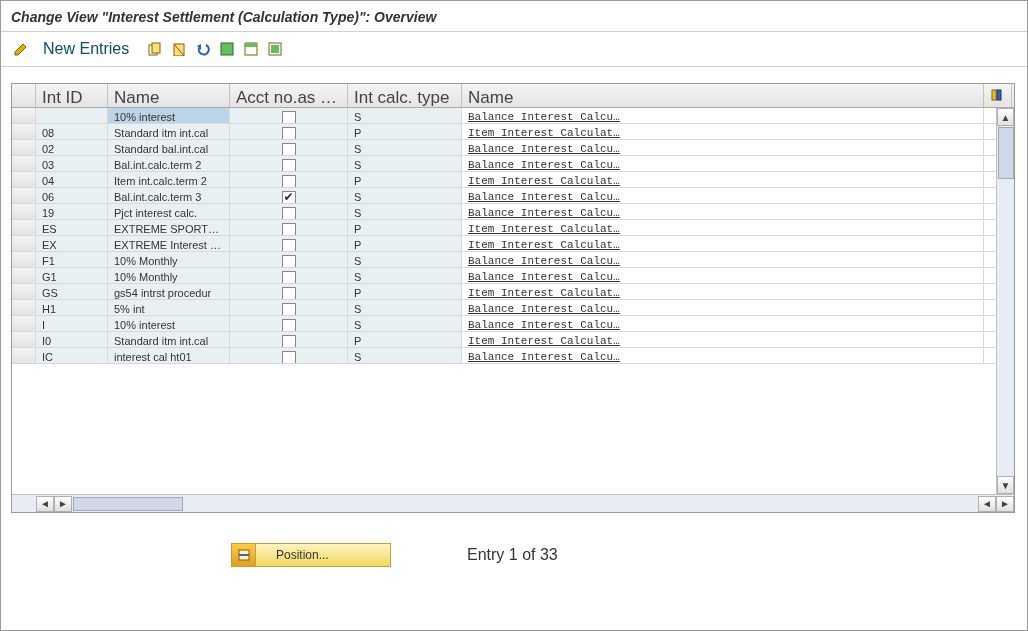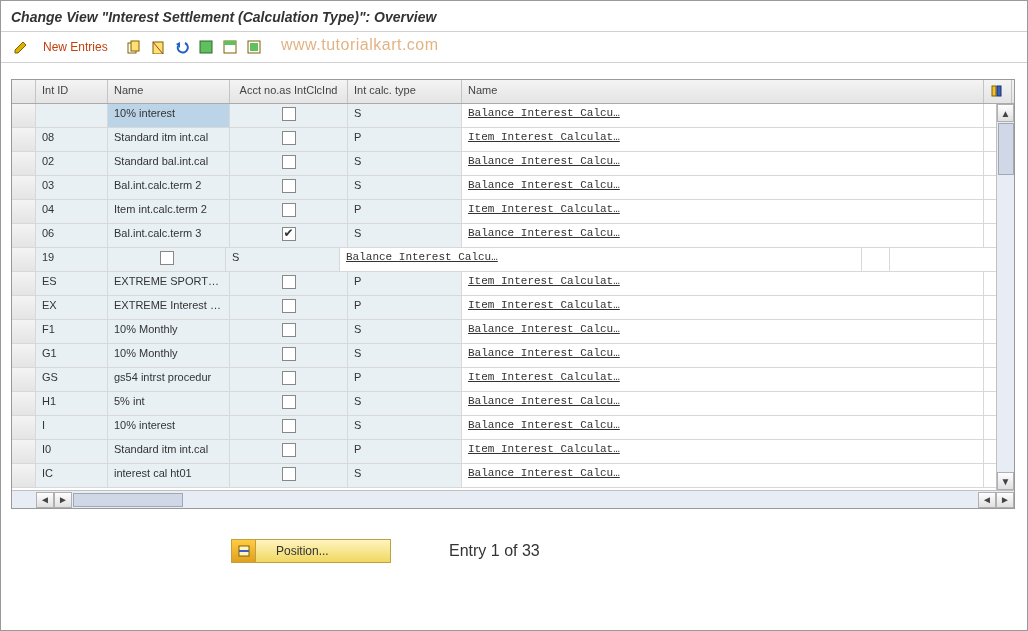--- a/index.html
+++ b/index.html
@@ -34,22 +34,22 @@
     .tb-icon {
       width: 20px; height: 18px;
       display: inline-flex; align-items: center; justify-content: center;
       cursor: pointer;
       font-size: 12px;
     }
     .tb-button {
       background: transparent;
       border: none;
       padding: 2px 8px;
-      font-size: 12px;
-      color: #c2410c;
+      font-size: 16px;
+      color: #0c4a6e;
       cursor: pointer;
       margin-right: 4px;
     }
     .watermark {
       position: absolute;
       left: 280px;
       top: 4px;
       font-size: 16px;
       color: #d08030;
       opacity: 0.6;
@@ -67,40 +67,40 @@
     .grid-header {
       display: flex;
       background: linear-gradient(#f4f4f4,#e4e4e4);
       border-bottom: 1px solid #aaa;
       height: 24px;
     }
     .hcell {
       border-right: 1px solid #c4c4c4;
       padding: 4px 6px;
       color: #444;
-      font-size: 11px;
+      font-size: 17px;
       white-space: nowrap;
       overflow: hidden;
       text-overflow: ellipsis;
     }
     .col-sel   { width: 24px; flex: 0 0 24px; }
     .col-id    { width: 72px; flex: 0 0 72px; }
     .col-name1 { width: 122px; flex: 0 0 122px; }
     .col-acct  { width: 118px; flex: 0 0 118px; text-align: center;}
     .col-type  { width: 114px; flex: 0 0 114px; }
     .col-name2 { width: 522px; flex: 0 0 522px; }
     .col-cfg   { width: 28px; flex: 0 0 28px; text-align:center;}
     .grid-body {
       height: 386px;
       overflow: hidden;
       position: relative;
     }
     .row {
       display: flex;
-      height: 24px;
+      height: 16px;
       border-bottom: 1px solid #d8d8d8;
     }
     .row .cell {
       border-right: 1px solid #d8d8d8;
       padding: 3px 6px;
       font-size: 11px;
       color: #333;
       white-space: nowrap;
       overflow: hidden;
       text-overflow: ellipsis;
@@ -139,21 +139,21 @@
       height: 18px; background:#e8ecf4; border-top:1px solid #c0c0c0;
       display:flex; align-items:center;
     }
     .harrow { width:18px; height:16px; border:1px solid #b0b0b0; background:linear-gradient(#fefefe,#e0e0e0);
       display:flex; align-items:center; justify-content:center; font-size:10px; color:#444; cursor:pointer;}
     .hthumb { height:14px; width:110px; margin:0 1px; background:#d0d8e8; border:1px solid #a0a8b0;}
     .hspacer { flex:1; }
 
     .footer-area {
       padding: 30px 0 0 220px;
-      display:flex; align-items:center; gap: 58px;
+      display:flex; align-items:center; gap: 76px;
     }
     .position-btn {
       width: 160px; height: 24px;
       background: linear-gradient(#fff4c0,#f0d860);
       border: 1px solid #c0a040;
       display:flex; align-items:center;
       font-size: 12px; color:#333;
       cursor:pointer;
     }
     .position-btn .picon {
@@ -208,21 +208,20 @@
         <rect x="1" y="1" width="12" height="12" fill="#fff" stroke="#806000"></rect>
         <rect x="1" y="1" width="12" height="4" fill="#60c060"></rect>
       </svg>
   </span>
   <span class="tb-icon">
     <svg width="14" height="14">
         <rect x="1" y="1" width="12" height="12" fill="#fff" stroke="#806000"></rect>
         <rect x="3" y="3" width="8" height="8" fill="#60c060"></rect>
       </svg>
   </span>
-  <div class="watermark">www.tutorialkart.com</div>
 </div>
 
 <div class="content-area">
   <div class="grid-wrapper">
     <div class="grid-header">
       <div class="hcell col-sel"></div>
       <div class="hcell col-id">Int ID</div>
       <div class="hcell col-name1">Name</div>
       <div class="hcell col-acct">Acct no.as IntClcInd</div>
       <div class="hcell col-type">Int calc. type</div>
@@ -286,20 +285,21 @@
           <div class="cell input-cell col-id">06</div>
           <div class="cell input-cell col-name1">Bal.int.calc.term 3</div>
           <div class="cell input-cell col-acct" style="text-align:center"><span class="ck checked"></span></div>
           <div class="cell input-cell col-type">S</div>
           <div class="cell col-name2 name2-cell">Balance Interest Calcu…</div>
           <div class="cell col-cfg"></div>
         </div>
         <div class="row">
           <div class="cell sel col-sel"></div>
           <div class="cell input-cell col-id">19</div>
+          <div class="cell input-cell col-name1">Pjct interest calc.</div>
           <div class="cell input-cell col-acct" style="text-align:center"><span class="ck"></span></div>
           <div class="cell input-cell col-type">S</div>
           <div class="cell col-name2 name2-cell">Balance Interest Calcu…</div>
           <div class="cell col-cfg"></div>
         </div>
         <div class="row">
           <div class="cell sel col-sel"></div>
           <div class="cell input-cell col-id">ES</div>
           <div class="cell input-cell col-name1">EXTREME SPORTS INC</div>
           <div class="cell input-cell col-acct" style="text-align:center"><span class="ck"></span></div>

